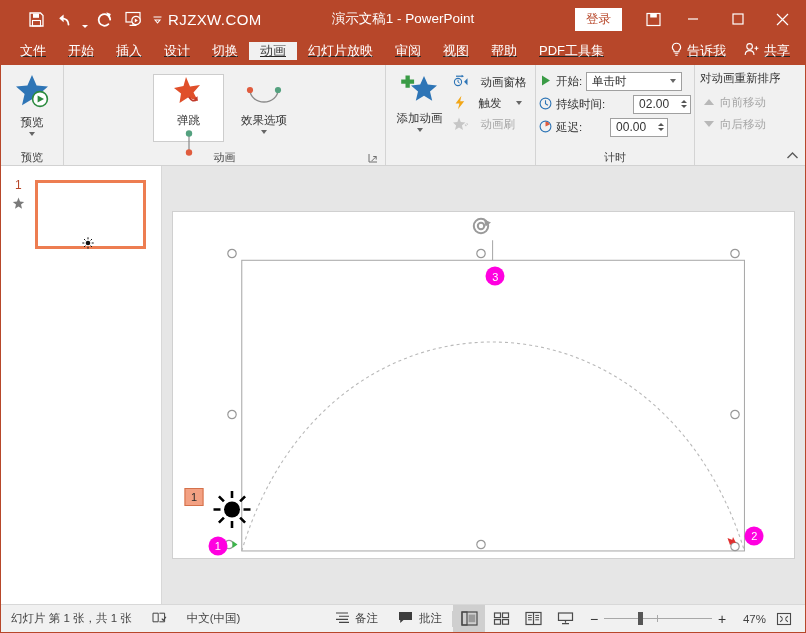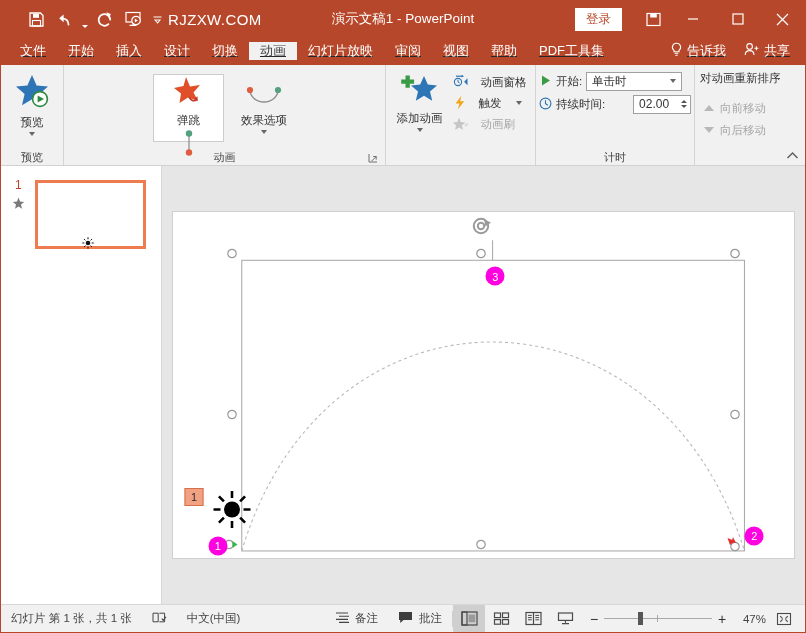--- a/index.html
+++ b/index.html
@@ -75,21 +75,21 @@
   .combo{width:96px;height:19px;border:1px solid #a0a0a0;background:#fff;display:flex;align-items:center;padding:0 2px 0 5px;font-size:11.5px;color:#333;box-sizing:border-box;}
   .combo .cv{flex:1;}
   .combo .ca{width:0;height:0;border-left:3.5px solid transparent;border-right:3.5px solid transparent;border-top:4px solid #666;margin-right:3px;}
   .spin{width:58px;height:19px;border:1px solid #a0a0a0;background:#fff;display:flex;align-items:center;box-sizing:border-box;margin-left:24px;}
   .spin .sv{flex:1;padding-left:5px;font-size:12px;color:#333;}
   .spin .sb{width:13px;height:100%;display:flex;flex-direction:column;justify-content:center;align-items:center;gap:2px;}
   .spin .sb i.u{width:0;height:0;border-left:3px solid transparent;border-right:3px solid transparent;border-bottom:3.5px solid #555;}
   .spin .sb i.d{width:0;height:0;border-left:3px solid transparent;border-right:3px solid transparent;border-top:3.5px solid #555;}
 
   .reorder{display:flex;flex-direction:column;padding-top:6px;gap:2px;}
-  .reorder-title{font-size:11.5px;color:#333;margin-bottom:10px;padding-left:2px;}
+  .reorder-title{font-size:11.5px;color:#333;margin-bottom:4px;padding-left:2px;}
   .movebtn{display:flex;align-items:center;gap:6px;height:20px;padding-left:6px;font-size:11.5px;color:#a6a6a6;}
   .movebtn .tri-u{width:0;height:0;border-left:5px solid transparent;border-right:5px solid transparent;border-bottom:6px solid #b8b8b8;}
   .movebtn .tri-d{width:0;height:0;border-left:5px solid transparent;border-right:5px solid transparent;border-top:6px solid #b8b8b8;}
 
   .collapse-rb{position:absolute;right:5px;bottom:2px;width:16px;height:16px;display:flex;align-items:center;justify-content:center;}
 
   
   .workspace{position:absolute;left:0;right:0;top:165px;bottom:28px;display:flex;background:#ffffff;}
   .thumbpane{width:160px;background:#ffffff;border-right:1px solid #d8d8d8;position:relative;}
   .thumb{position:absolute;left:34px;top:14px;width:111px;height:69px;background:#fff;border:3px solid #ed7d51;box-sizing:border-box;}
@@ -388,20 +388,36 @@
             </span>
             <span class="tlabel">持续时间:</span>
             <div class="spin">
               <span class="sv">02.00</span>
               <span class="sb">
                   <i class="u"></i>
                   <i class="d"></i>
                 </span>
             </div>
           </div>
+          <div class="trow">
+            <span>
+              <svg width="13" height="13" viewBox="0 0 13 13">
+                  <circle cx="6.5" cy="6.5" r="5.4" fill="none" stroke="#2e75b6" stroke-width="1.1"></circle>
+                  <path d="M6.5 6.5V1.6a4.9 4.9 0 0 1 4.4 2.8z" fill="#e05c3e"></path>
+                </svg>
+            </span>
+            <span class="tlabel">延迟:</span>
+            <div class="spin">
+              <span class="sv">00.00</span>
+              <span class="sb">
+                  <i class="u"></i>
+                  <i class="d"></i>
+                </span>
+            </div>
+          </div>
         </div>
       </div>
       <div class="grp-label-wrap">
         <div class="grp-label">计时</div>
       </div>
     </div>
 
     <div class="group" style="width:auto;flex:1;align-items:flex-start;">
       <div class="grp-body" style="padding-top:0;width:100%;">
         <div class="reorder">

